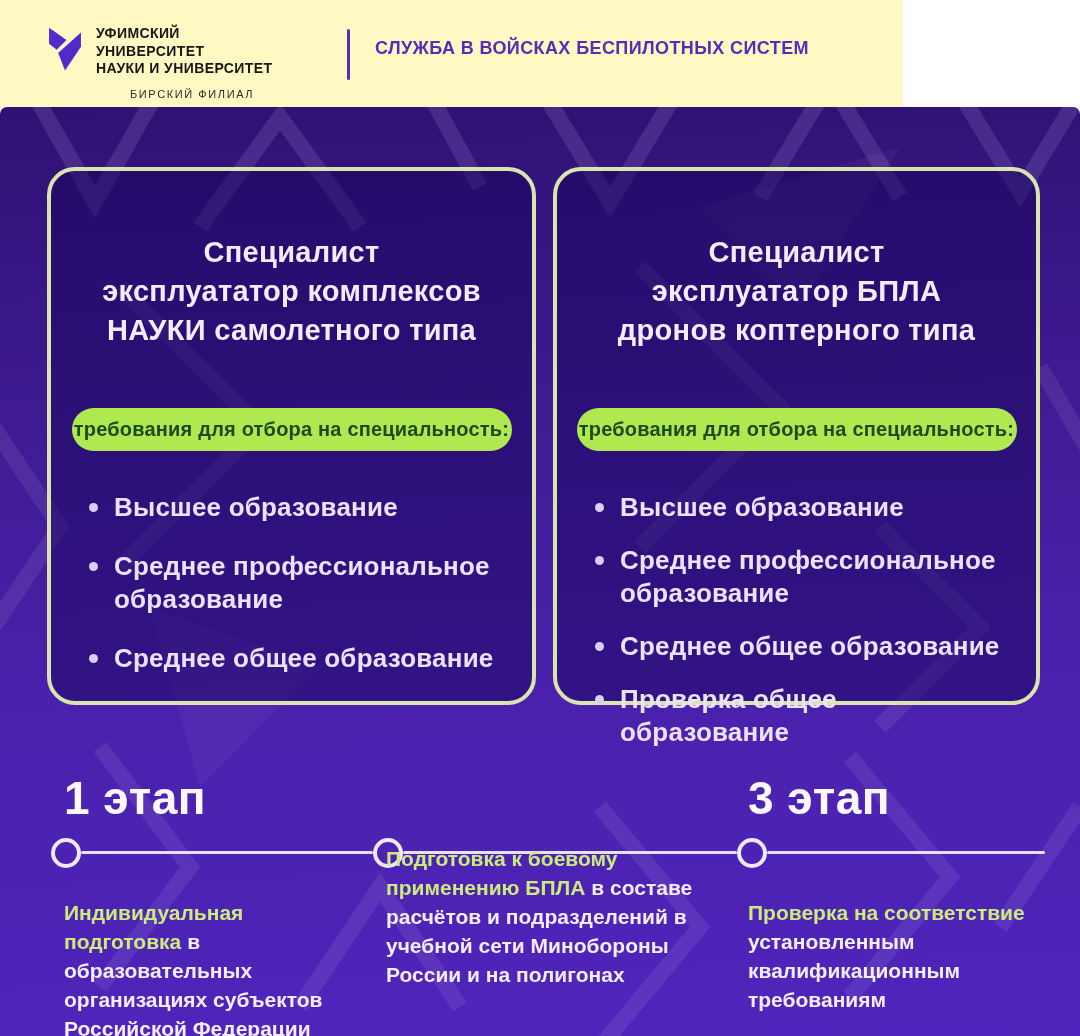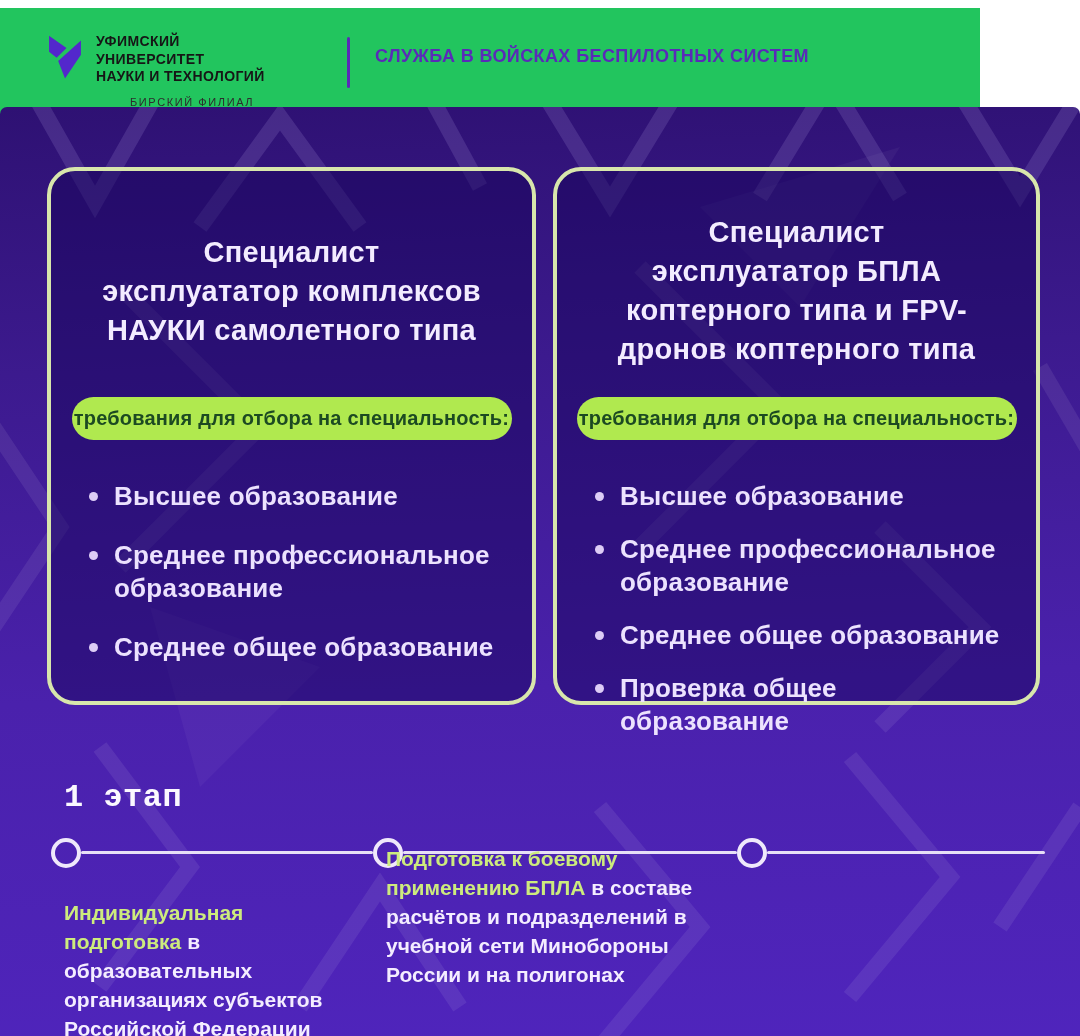--- a/index.html
+++ b/index.html
@@ -2,21 +2,21 @@
 <html><head>
 <meta charset="utf-8">
 <style>
   html,body{margin:0;padding:0;background:#1c1c1c;}
   .poster{
     position:relative;width:1080px;height:1036px;margin:0 auto;
     font-family:"Liberation Sans","DejaVu Sans",sans-serif;
     overflow:hidden;background:#fff;
   }
   
-  .header{position:absolute;left:0;top:8px;width:980px;height:107px;background:#22c55e;}
+  .header{position:absolute;left:0;top:0;width:903px;height:107px;background:#fef9c3;}
   .logo{position:absolute;left:46px;top:24px;width:38px;height:54px;}
   .logo polygon{fill:#5328cc;}
   .org{position:absolute;left:96px;top:25px;color:#161616;font-weight:700;
        font-size:14px;line-height:17.5px;letter-spacing:.4px;}
   .branch{margin-top:8px;font-size:11px;font-weight:400;letter-spacing:1.6px;color:#2d2d2d;margin-left:34px;}
   .hdr-divider{position:absolute;left:347px;top:29px;width:3px;height:51px;background:#5a2ab8;border-radius:2px;}
   .hdr-title{position:absolute;left:375px;top:38px;margin:0;font-size:18px;font-weight:800;
              letter-spacing:.4px;color:#5a2ab8;}
   
   .main{position:absolute;left:0;top:107px;width:1080px;height:993px;overflow:hidden;
@@ -25,21 +25,21 @@
   
   .card{position:absolute;top:60px;height:538px;box-sizing:border-box;
         border:4px solid #d8e6ac;border-radius:28px;
         background:rgba(23,5,90,0.48);}
   .card1{left:47px;width:489px;}
   .card2{left:553px;width:487px;}
   .tzone{height:212px;margin-top:14px;display:flex;flex-direction:column;
          align-items:center;justify-content:center;}
   .card-title{margin:0;text-align:center;font-size:29px;line-height:39px;font-weight:800;
               color:#f3ecff;letter-spacing:.3px;}
-  .pill{width:440px;height:43px;margin:0 auto 0;border-radius:22px;background:#b0e94f;
+  .pill{width:440px;height:43px;margin:11px auto 0;border-radius:22px;background:#b0e94f;
         display:flex;align-items:center;justify-content:center;
         font-size:20px;font-weight:700;color:#1c4a22;letter-spacing:.2px;}
   .blist{list-style:none;margin:40px 0 0;padding:0 34px 0 38px;}
   .blist li{display:flex;align-items:flex-start;font-size:26px;line-height:33px;
             font-weight:700;color:#ece2fe;letter-spacing:.2px;}
   .card1 .blist li + li{margin-top:26px;}
   .card2 .blist li + li{margin-top:20px;}
   .dot{flex:0 0 9px;width:9px;height:9px;margin:12px 16px 0 0;border-radius:50%;background:#ddcdf6;}
   
   .tl-seg{position:absolute;top:744px;height:3px;background:#e7dff6;border-radius:2px;}
@@ -47,39 +47,39 @@
   .seg2{left:403px;width:334px;}
   .seg3{left:767px;width:278px;}
   .tl-node{position:absolute;top:731px;width:30px;height:30px;box-sizing:border-box;
            border:4px solid #efe8fb;border-radius:50%;background:transparent;}
   .node1{left:51px;} .node2{left:373px;} .node3{left:737px;}
   
   .stage-col{position:absolute;top:664px;}
   .col1{left:64px;width:268px;}
   .col2{left:386px;width:318px;}
   .col3{left:748px;width:300px;}
-  .stage-label{font-size:32px;line-height:54px;font-weight:800;color:#fbf8ff;letter-spacing:.5px;font-family:Liberation Mono, monospace;}
+  .stage-label{font-size:46px;line-height:54px;font-weight:800;color:#fbf8ff;letter-spacing:.5px;}
   .stage-desc{margin:73px 0 0;font-size:21px;line-height:29px;font-weight:700;color:#f4edff;}
   .hl{color:#cdeb7d;}
   .bottom-strip{position:absolute;left:0;bottom:0;width:1080px;height:12px;background:rgba(14,4,52,0.5);}
 </style>
 </head>
 <body>
 
 <div class="poster">
 
   <header class="header">
     <svg class="logo" viewBox="0 0 50 65" aria-hidden="true">
       <polygon points="4,2 27,18 14,31 4,23"></polygon>
       <polygon points="46,8 46,27 25,58 16,35"></polygon>
     </svg>
     <div class="org">
       <div>УФИМСКИЙ</div>
       <div>УНИВЕРСИТЕТ</div>
-      <div>НАУКИ И ТЕХНОЛОГИЙ</div>
+      <div>НАУКИ И УНИВЕРСИТЕТ</div>
       <div class="branch">БИРСКИЙ ФИЛИАЛ</div>
     </div>
     <div class="hdr-divider"></div>
     <h1 class="hdr-title">СЛУЖБА В ВОЙСКАХ БЕСПИЛОТНЫХ СИСТЕМ</h1>
   </header>
 
   <div class="main">
 
     <svg class="pattern" viewBox="0 0 1080 929" aria-hidden="true">
       <g fill="none" stroke="rgba(215,195,255,0.14)" stroke-width="16">
@@ -129,21 +129,20 @@
             <span>Среднее общее образование</span>
           </li>
       </ul>
     </section>
 
     <section class="card card2">
       <div class="tzone">
         <h2 class="card-title">
           <span style="display:block">Специалист</span>
           <span style="display:block">эксплуататор БПЛА</span>
-          <span style="display:block">коптерного типа и FPV-</span>
           <span style="display:block">дронов коптерного типа</span>
         </h2>
       </div>
       <div class="pill">требования для отбора на специальность:</div>
       <ul class="blist">
         <li>
             <span class="dot"></span>
             <span>Высшее образование</span>
           </li>
         <li>
@@ -170,16 +169,20 @@
 
     <div class="stage-col col1">
       <div class="stage-label">1 этап</div>
       <p class="stage-desc"><span class="hl">Индивидуальная подготовка</span> <span>в образовательных организациях субъектов Российской Федерации</span></p>
     </div>
 
     <div class="stage-col col2">
       <p class="stage-desc"><span class="hl">Подготовка к боевому применению БПЛА</span> <span>в составе расчётов и подразделений в учебной сети Минобороны России и на полигонах</span></p>
     </div>
 
+    <div class="stage-col col3">
+      <div class="stage-label">3 этап</div>
+      <p class="stage-desc"><span class="hl">Проверка на соответствие</span> <span>установленным квалификационным требованиям</span></p>
+    </div>
 
     <div class="bottom-strip"></div>
   </div>
 </div>
 
 </body></html>

